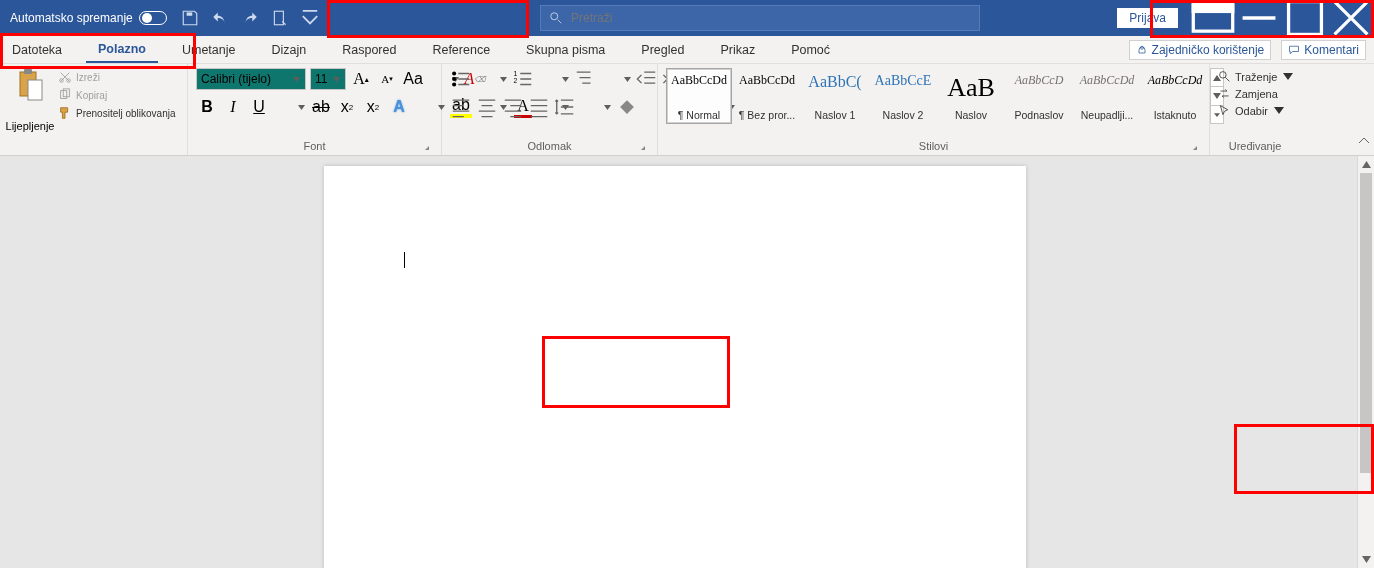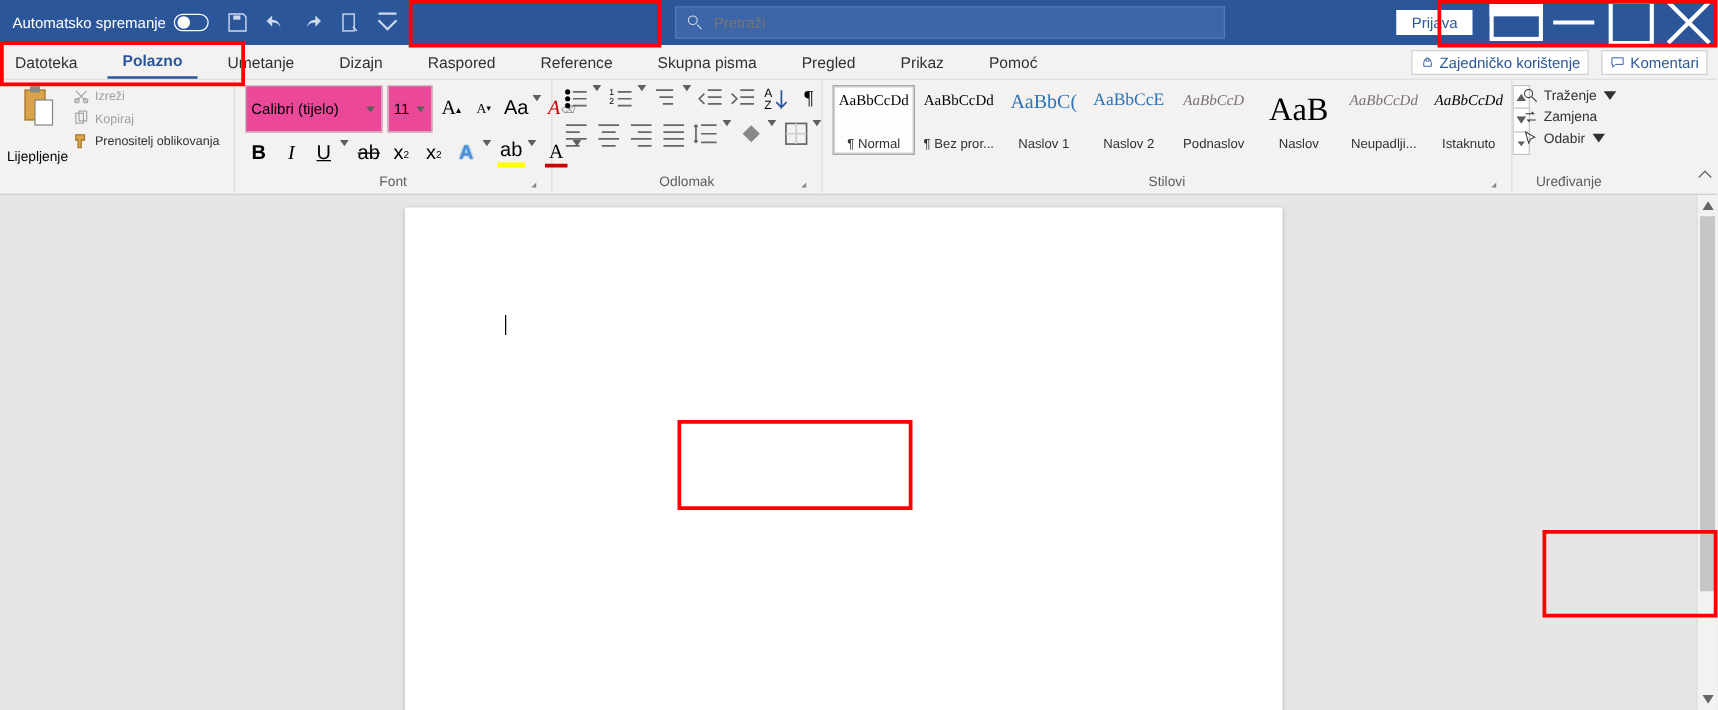--- a/index.html
+++ b/index.html
@@ -46,25 +46,25 @@
   .big-btn .lbl{font-size:11px;}
   .triangledown{width:8px;height:6px;}
   .triangledown svg{width:8px;height:6px;fill:#605e5c;}
   .small-stack{display:flex;flex-direction:column;gap:4px;padding-top:2px;}
   .small-row{display:flex;align-items:center;gap:4px;font-size:10px;color:#a19f9d;cursor:pointer;}
   .small-row svg{width:14px;height:14px;fill:#a19f9d;}
 
   
   .fontgrp-body{display:flex;flex-direction:column;gap:6px;}
   .fontrow{display:flex;align-items:center;gap:4px;}
-  .combo{border:1px solid #c8c6c4;background:#ec4899;height:38px;display:flex;align-items:center;font-size:12px;padding:0 4px;cursor:pointer;}
+  .combo{border:1px solid #c8c6c4;background:#0f766e;height:22px;display:flex;align-items:center;font-size:12px;padding:0 4px;cursor:pointer;}
   .fontname{width:110px;justify-content:space-between;}
   .fontsize{width:36px;justify-content:space-between;}
   .sq{width:22px;height:22px;display:flex;align-items:center;justify-content:center;cursor:pointer;}
-  .withdrop{display:flex;align-items:flex-start;}
+  .withdrop{display:flex;align-items:center;gap:26px;}
   .drop{width:10px;display:flex;justify-content:center;cursor:pointer;}
   .drop svg{width:7px;height:5px;fill:#605e5c;}
 
   
   .paragrp-body{display:flex;flex-direction:column;gap:6px;}
 
   
   .styles-body{display:flex;align-items:center;gap:2px;}
   .style-item{width:66px;height:56px;border:1px solid transparent;display:flex;flex-direction:column;align-items:center;justify-content:space-between;padding:4px 2px 2px 2px;cursor:pointer;}
   .style-item .prev{font-family:"Times New Roman",serif;}
@@ -475,26 +475,26 @@
           </div>
           <div class="style-item">
             <div class="prev" style="font-size:16px;color:#2e74b5;">AaBbC(</div>
             <div class="nm">Naslov 1</div>
           </div>
           <div class="style-item">
             <div class="prev" style="font-size:14px;color:#2e74b5;">AaBbCcE</div>
             <div class="nm">Naslov 2</div>
           </div>
           <div class="style-item">
+            <div class="prev" style="font-size:26px;">AaB</div>
+            <div class="nm">Naslov</div>
+          </div>
+          <div class="style-item">
             <div class="prev" style="font-size:12px;color:#767171;font-style:italic;">AaBbCcD</div>
             <div class="nm">Podnaslov</div>
-          </div>
-          <div class="style-item">
-            <div class="prev" style="font-size:26px;">AaB</div>
-            <div class="nm">Naslov</div>
           </div>
           <div class="style-item">
             <div class="prev" style="font-size:12px;color:#767171;font-style:italic;">AaBbCcDd</div>
             <div class="nm">Neupadlji...</div>
           </div>
           <div class="style-item">
             <div class="prev" style="font-size:12px;font-style:italic;">AaBbCcDd</div>
             <div class="nm">Istaknuto</div>
           </div>
           <div class="style-exp">

